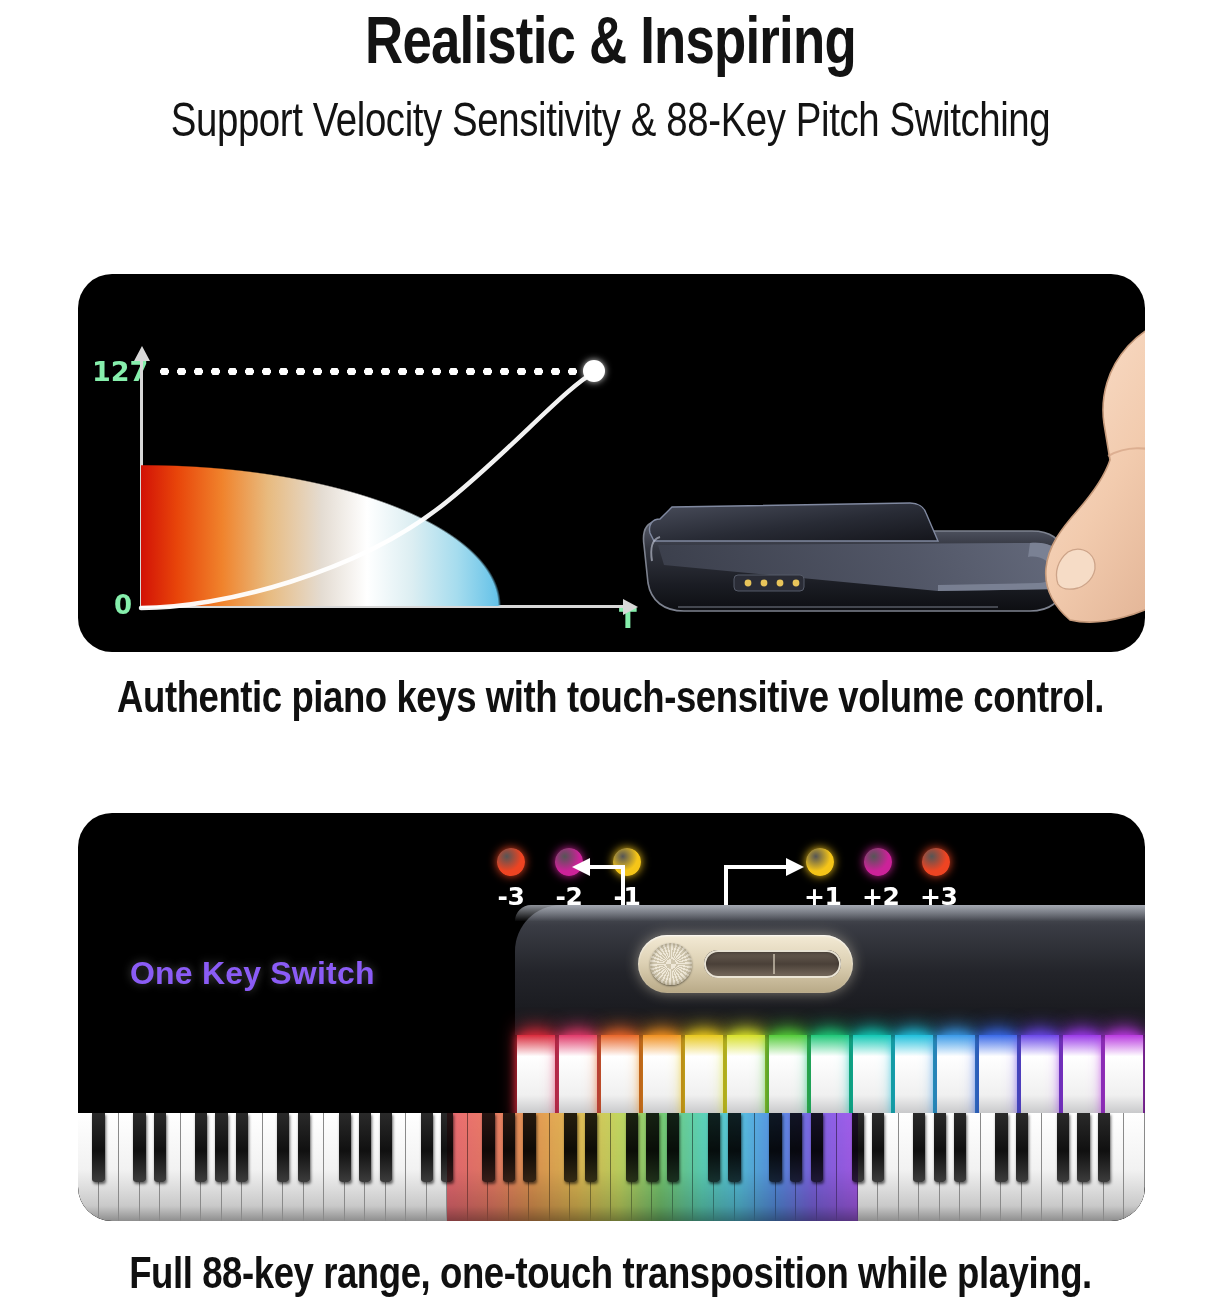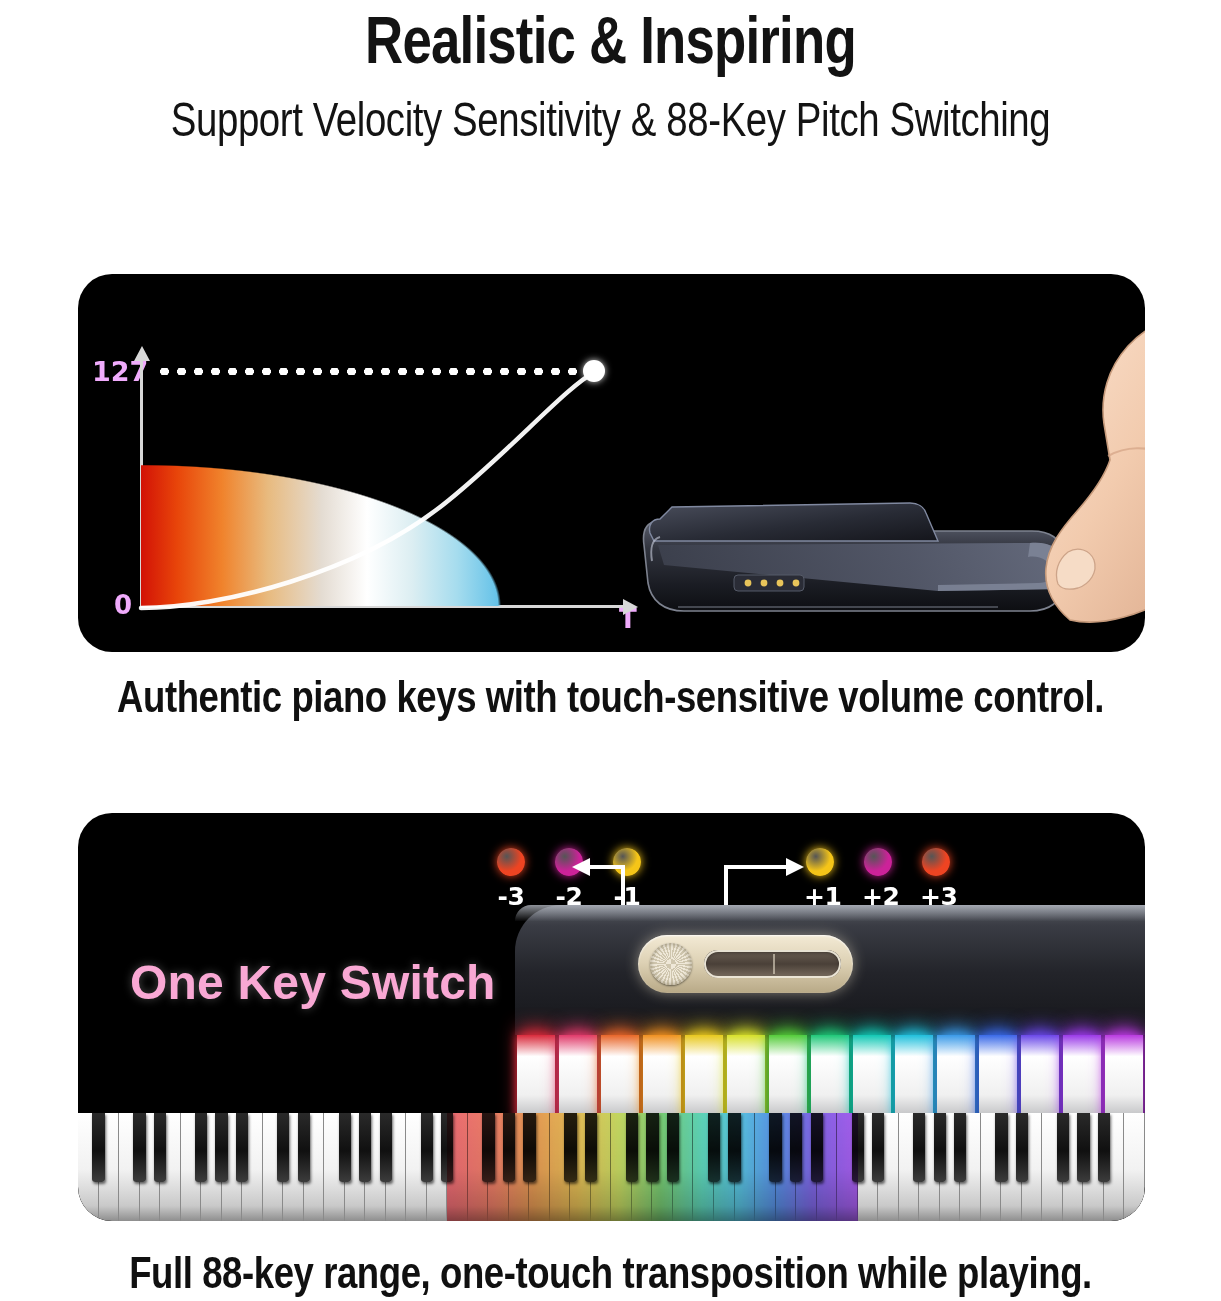--- a/index.html
+++ b/index.html
@@ -64,21 +64,21 @@
     transform: scaleX(0.83);
     white-space: nowrap;
   }
   #caption-sensitivity { top: 672px; }
   #caption-transpose   { top: 1248px; }
 
   
   .chart { position: absolute; left: 0; top: 0; width: 600px; height: 378px; }
   .axis-label {
     position: absolute;
-    color: #f0abfc;
+    color: #86efac;
     font-weight: 700;
     font-size: 27px;
     font-family: "DejaVu Sans", sans-serif;
   }
   #chart-y-max { left: 14px; top: 82px; }
   #chart-y-min { left: 36px; top: 316px; font-size: 26px; }
   #chart-x-label { left: 541px; top: 330px; font-size: 26px; }
 
   .axis-line { position: absolute; background: #d8d8d8; }
   #y-axis { left: 62px; top: 86px; width: 3px; height: 248px; }
@@ -155,23 +155,23 @@
   }
 
   
   #device-sideview { position: absolute; left: 560px; top: 205px; width: 470px; height: 150px; }
   #hand-pointer    { position: absolute; left: 880px; top: 22px; width: 280px; height: 330px; }
 
   
   #one-key-switch-label {
     position: absolute;
     left: 52px; top: 142px;
-    font-size: 48px;
+    font-size: 32px;
     font-weight: 700;
-    color: #f9a8d4;
+    color: #8b5cf6;
     white-space: nowrap;
     letter-spacing: 0.2px;
     text-shadow: 0 0 10px rgba(255,255,255,0.28);
   }
 
   
   .led-group { position: absolute; top: 35px; display: flex; gap: 26px; }
   #led-group-negative { left: 417px; }
   #led-group-positive { left: 726px; }
   .led-item { width: 32px; text-align: center; }

